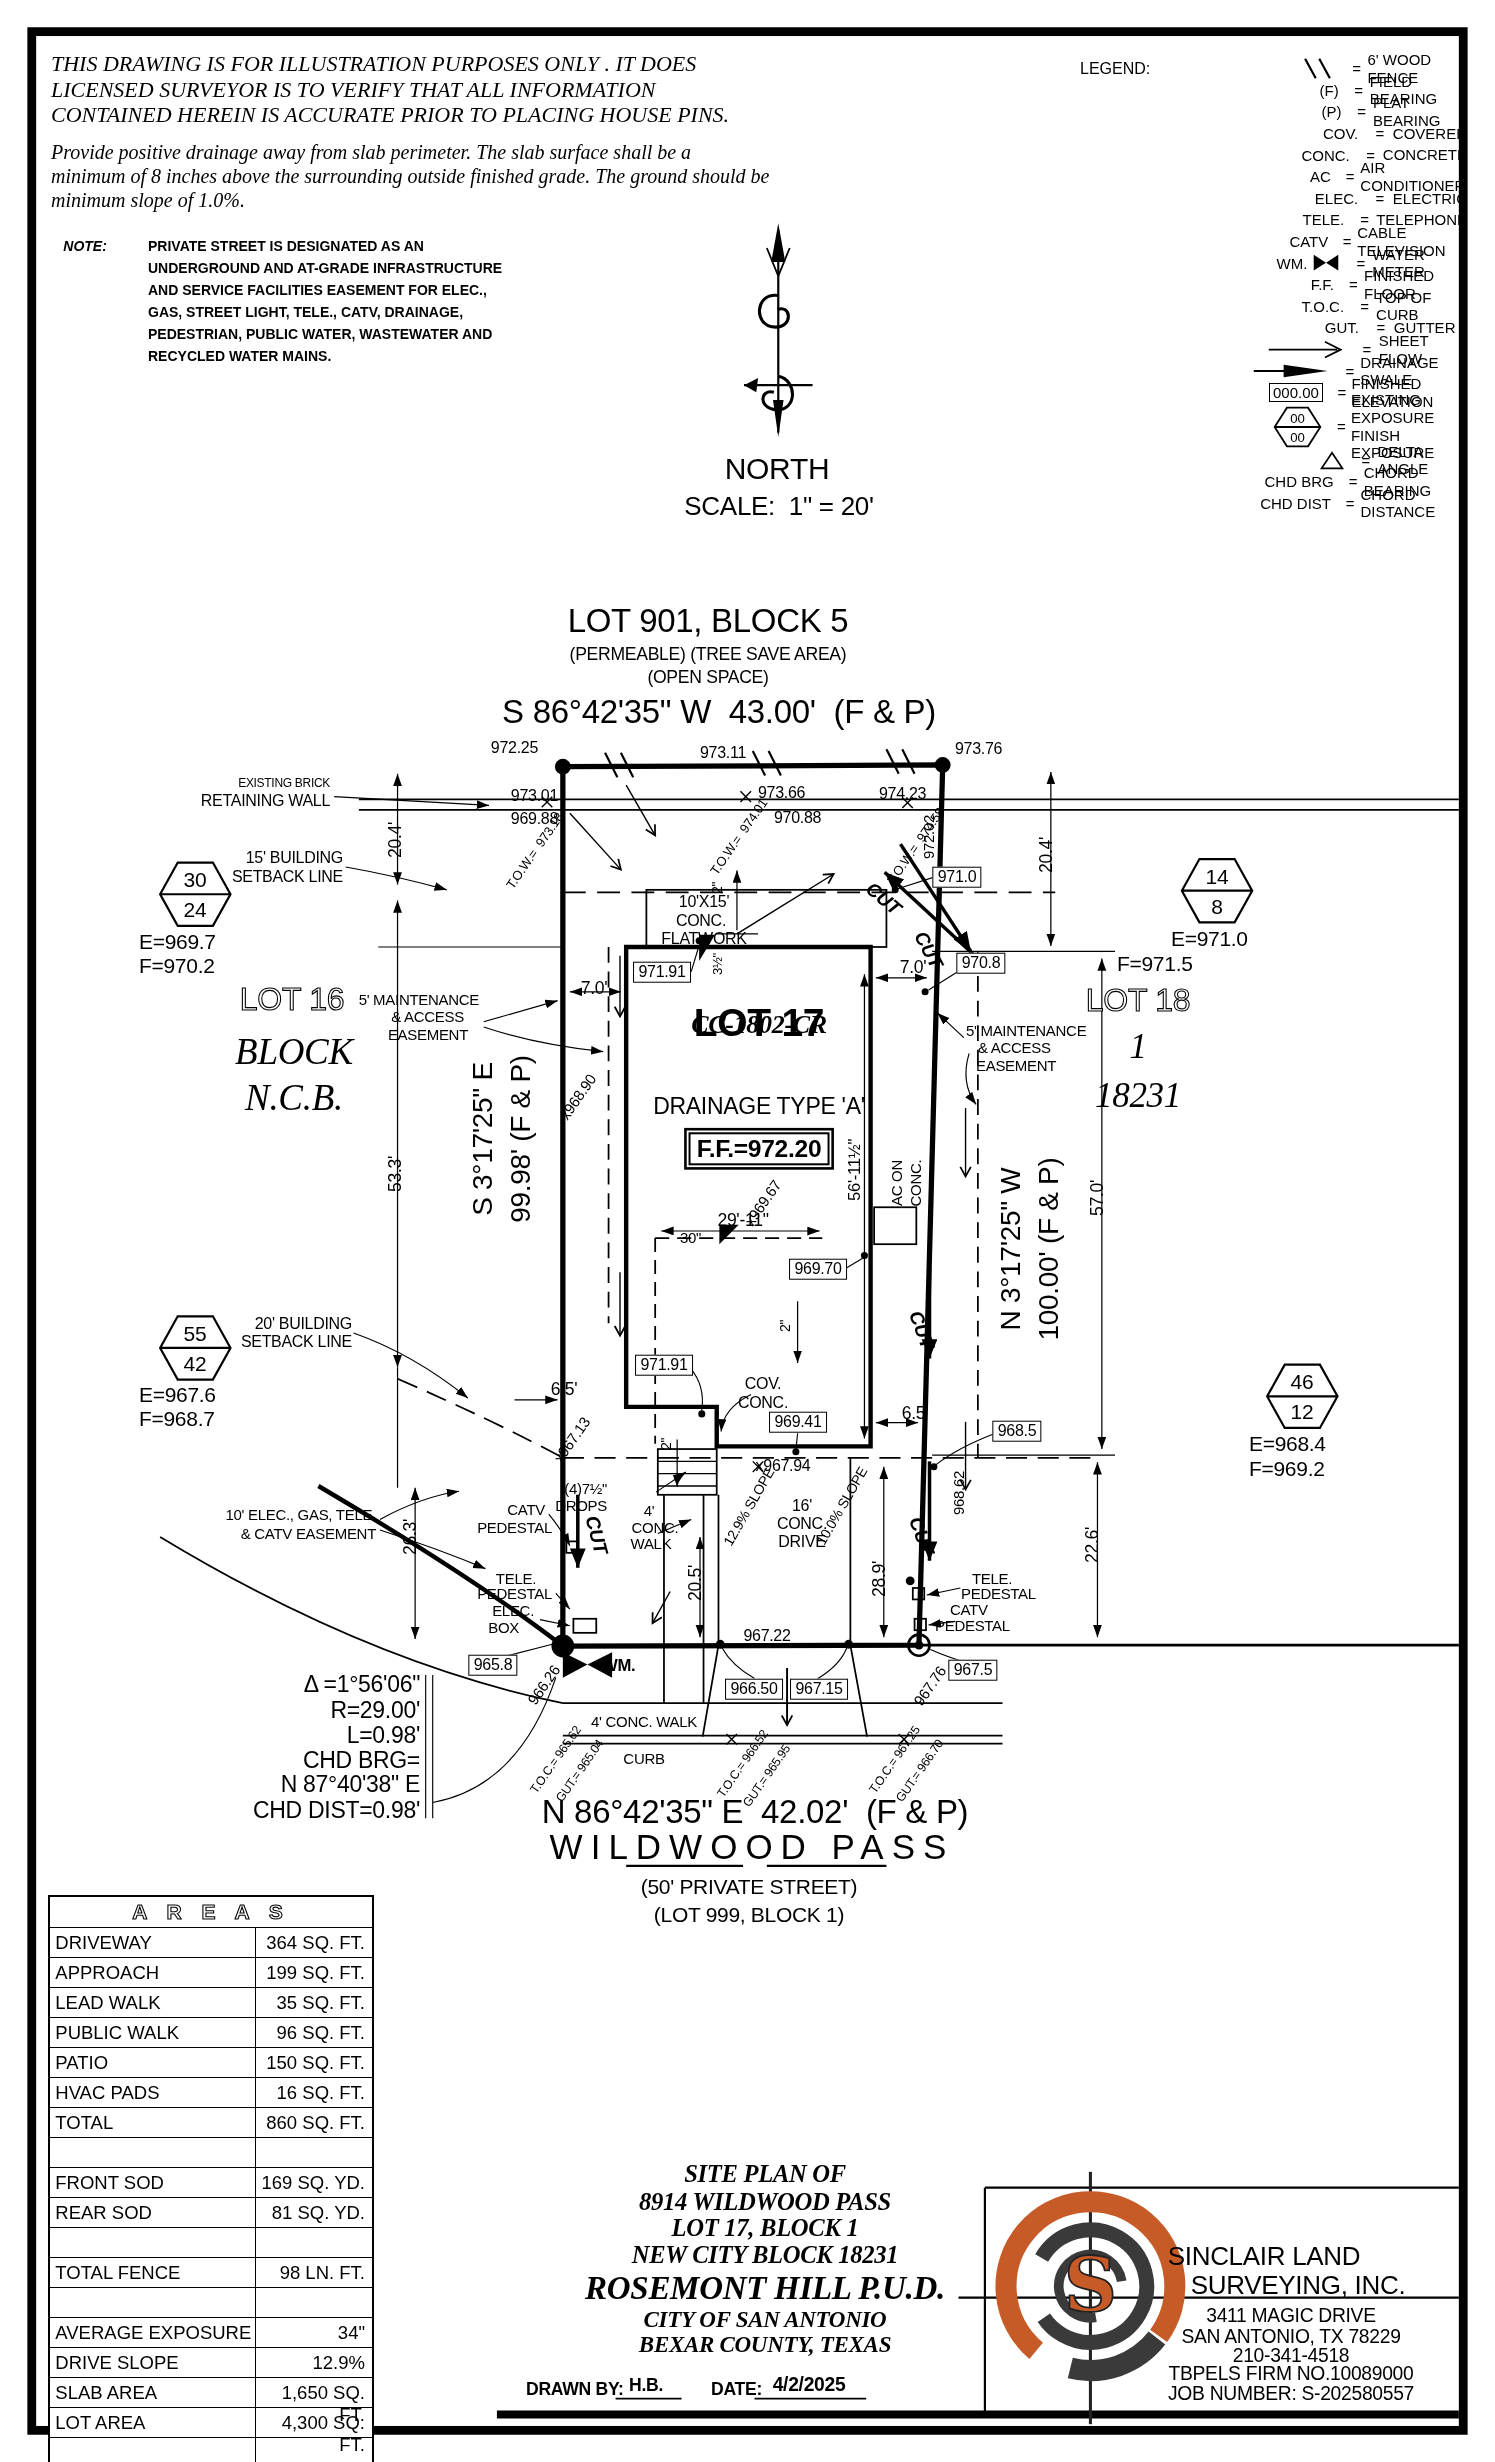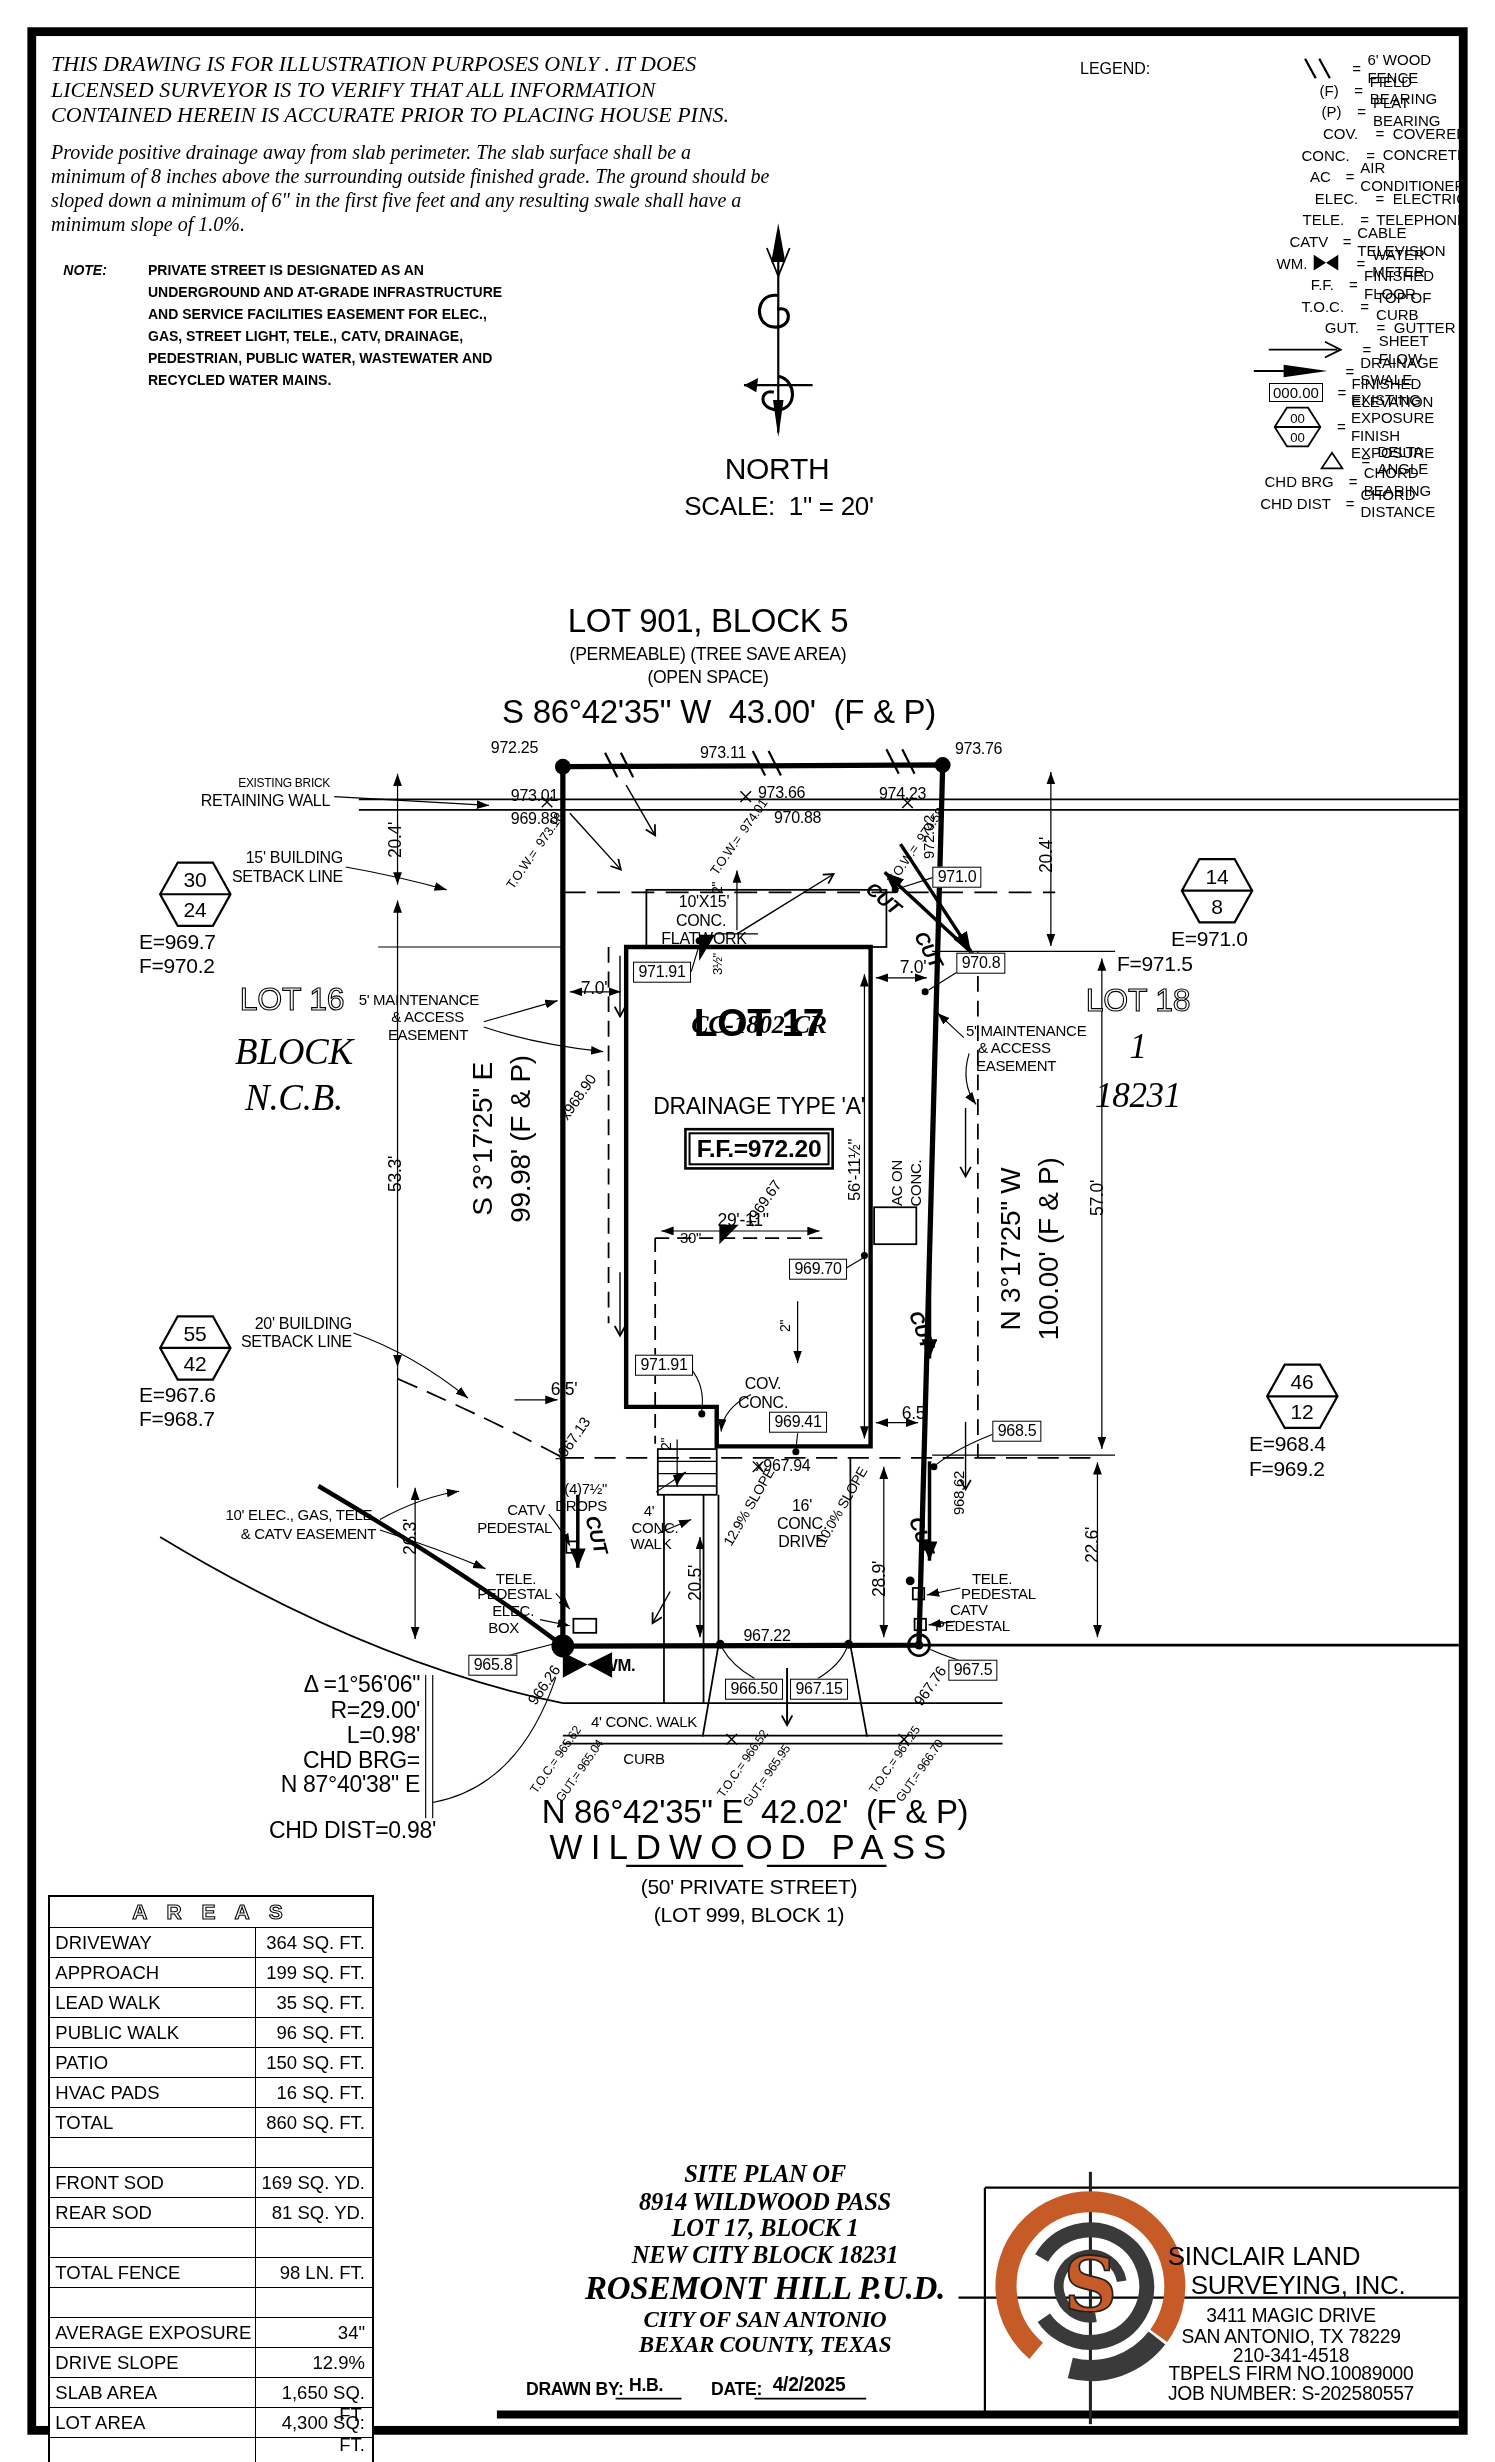--- a/index.html
+++ b/index.html
@@ -252,21 +252,20 @@
 
   <div id="disclaimer">
     <div class="p1">
         <div>THIS DRAWING IS FOR ILLUSTRATION PURPOSES ONLY . IT DOES</div>
         <div>LICENSED SURVEYOR IS TO VERIFY THAT ALL INFORMATION</div>
         <div>CONTAINED HEREIN IS ACCURATE PRIOR TO PLACING HOUSE PINS.</div>
       </div>
     <div class="p2" style="margin-top:12.3px">
         <div>Provide positive drainage away from slab perimeter. The slab surface shall be a</div>
         <div>minimum of 8 inches above the surrounding outside finished grade. The ground should be</div>
-        <div>sloped down a minimum of 6" in the first five feet and any resulting swale shall have a</div>
         <div>minimum slope of 1.0%.</div>
       </div>
     <div id="noteblock">
       <span class="nlabel">NOTE:</span>
       <div class="nlines">
           <div>PRIVATE STREET IS DESIGNATED AS AN</div>
           <div>UNDERGROUND AND AT-GRADE INFRASTRUCTURE</div>
           <div>AND SERVICE FACILITIES EASEMENT FOR ELEC.,</div>
           <div>GAS, STREET LIGHT, TELE., CATV, DRAINAGE,</div>
           <div>PEDESTRIAN, PUBLIC WATER, WASTEWATER AND</div>
@@ -615,21 +614,21 @@
       <div class="lbl" style="left: 534px; top: 1611px; font-size: 15px; transform: translate(-100%, -50%);">ELEC.</div>
       <div class="lbl" style="left: 519px; top: 1628px; font-size: 15px; transform: translate(-100%, -50%);">BOX</div>
       <div class="lbl box" style="left: 493px; top: 1665px; font-size: 16px; transform: translate(-50%, -50%);">965.8</div>
       <div class="lbl" style="left: 544px; top: 1685px; font-size: 15px; transform: translate(-50%, -50%) rotate(-55deg);">966.26</div>
       <div class="lbl b" style="left: 602px; top: 1666px; font-size: 16.7px; transform: translate(0%, -50%);">WM.</div>
       <div class="lbl" style="left: 420px; top: 1684px; font-size: 23px; transform: translate(-100%, -50%);">Δ =1°56'06"</div>
       <div class="lbl" style="left: 420px; top: 1710px; font-size: 23px; transform: translate(-100%, -50%);">R=29.00'</div>
       <div class="lbl" style="left: 420px; top: 1735px; font-size: 23px; transform: translate(-100%, -50%);">L=0.98'</div>
       <div class="lbl" style="left: 420px; top: 1760px; font-size: 23px; transform: translate(-100%, -50%);">CHD BRG=</div>
       <div class="lbl" style="left: 420px; top: 1784px; font-size: 23px; transform: translate(-100%, -50%);">N 87°40'38" E</div>
-      <div class="lbl" style="left: 436px; top: 1810px; font-size: 23px; transform: translate(-100%, -50%); margin-top: 20px;">CHD DIST=0.98'</div>
+      <div class="lbl" style="left: 420px; top: 1810px; font-size: 23px; transform: translate(-100%, -50%);">CHD DIST=0.98'</div>
       <div class="lbl" style="left: 767px; top: 1636px; font-size: 16px; transform: translate(-50%, -50%);">967.22</div>
       <div class="lbl box" style="left: 754px; top: 1689px; font-size: 16px; transform: translate(-50%, -50%);">966.50</div>
       <div class="lbl box" style="left: 819px; top: 1689px; font-size: 16px; transform: translate(-50%, -50%);">967.15</div>
       <div class="lbl box" style="left: 973px; top: 1670px; font-size: 16px; transform: translate(-50%, -50%);">967.5</div>
       <div class="lbl" style="left: 930px; top: 1686px; font-size: 15px; transform: translate(-50%, -50%) rotate(-55deg);">967.76</div>
       <div class="lbl" style="left: 972px; top: 1579px; font-size: 15px; transform: translate(0%, -50%);">TELE.</div>
       <div class="lbl" style="left: 961px; top: 1594px; font-size: 15px; transform: translate(0%, -50%);">PEDESTAL</div>
       <div class="lbl" style="left: 950px; top: 1610px; font-size: 15px; transform: translate(0%, -50%);">CATV</div>
       <div class="lbl" style="left: 935px; top: 1626px; font-size: 15px; transform: translate(0%, -50%);">PEDESTAL</div>
       <div class="lbl" style="left: 644px; top: 1722px; font-size: 15px; transform: translate(-50%, -50%);">4' CONC. WALK</div>

